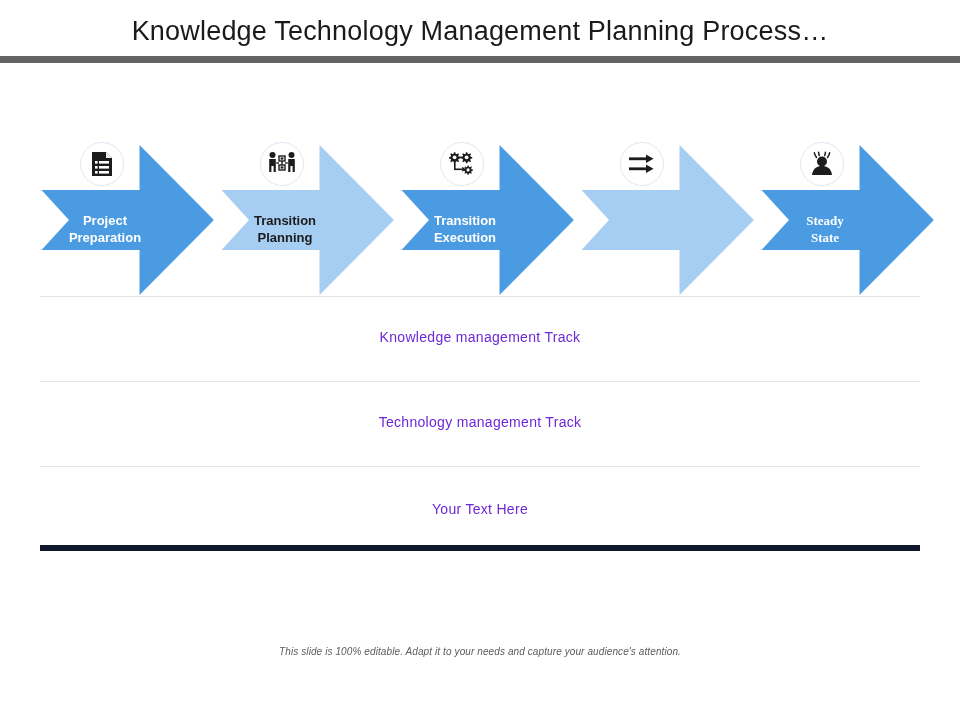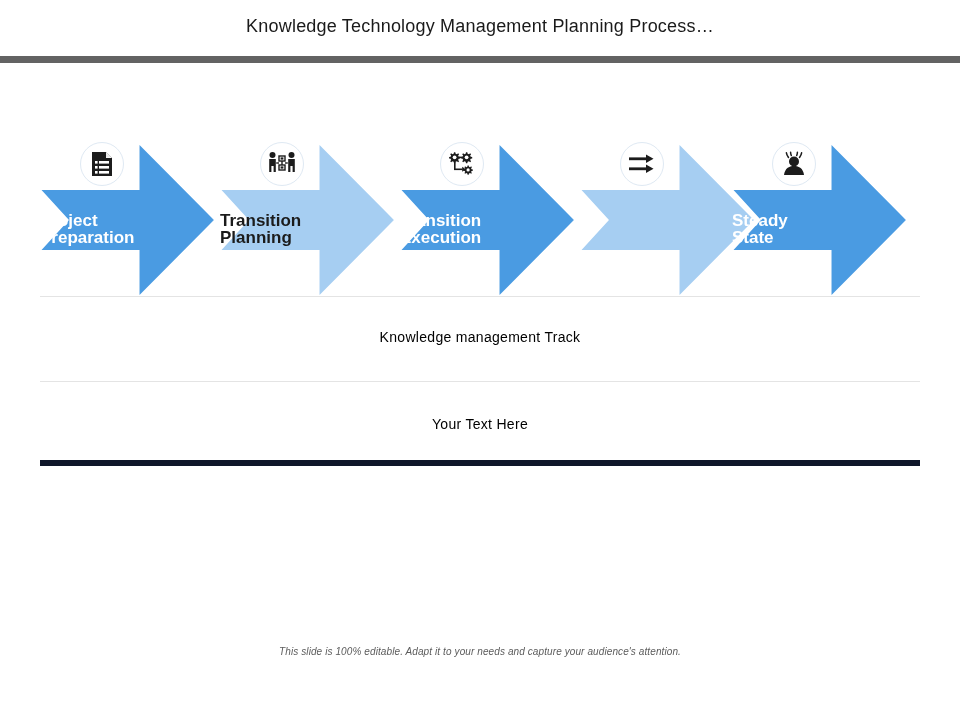--- a/index.html
+++ b/index.html
@@ -11,21 +11,21 @@
     overflow:hidden;
   }
 
   
   .title-wrap{
     position:absolute; left:0; top:0; width:960px; height:62px;
   }
   .title{
     position:absolute; left:0; top:16px; width:960px;
     text-align:center;
-    font-size:18px;
+    font-size:27px;
     font-weight:400;
     color:#1a1a1a;
     letter-spacing:0.2px;
     white-space:nowrap;
   }
   .title-rule{
     position:absolute; left:0; top:56px; width:960px; height:7px;
     background:#636363;
   }
 
@@ -83,21 +83,22 @@
     border-right:3px solid rgba(255,255,255,0.85);
     clip-path: polygon(0% 0%, 100% 50%, 0% 100%, 8% 100%, 92% 50%, 8% 0%);
     background:rgba(255,255,255,0.8);
   }
 
   .stage-label{
     position:absolute;
     left:22px;
     top:72px;
     width:130px;
-    font-size:17px;
+    text-align:center;
+    font-size:13px;
     font-weight:bold;
     line-height:17px;
     z-index:4;
     white-space:pre-line;
   }
   .stage-label.on-dark  { color:#ffffff; }
   .stage-label.on-light { color:#1b1b1b; }
 
   .icon-circle{
     position:absolute;
@@ -127,21 +128,21 @@
   }
   .track-row:last-child{
     border-bottom:6px solid #0f172a;
   }
   .track-text{
     position:absolute;
     left:0; right:0;
     top:32px;
     text-align:center;
     font-size:14px;
-    color:#000000;
+    color:#6d28d9;
     letter-spacing:0.3px;
   }
   .track-row.row-3 .track-text{ top:34px; }
 
   
   .footer{
     position:absolute;
     left:0; top:646px;
     width:960px;
     text-align:center;
@@ -242,21 +243,21 @@
         <g fill="#1c1c1c">
           <rect x="1" y="4.4" width="18" height="2.8"></rect>
           <path d="M18 1.6 l7.5 4.2-7.5 4.2Z"></path>
           <rect x="1" y="14.4" width="18" height="2.8"></rect>
           <path d="M18 11.6 l7.5 4.2-7.5 4.2Z"></path>
         </g>
       </svg>
     </div>
   </div>
 
-  <div class="stage" style="left:710px;">
+  <div class="stage" style="left:738px;font-family:Liberation Serif, serif;">
     <div class="arrow dark"></div>
     <div class="arrow-inner"></div>
     <div class="icon-circle">
       <svg width="28" height="26" viewBox="0 0 28 26" aria-hidden="true">
         <g fill="none" stroke="#1c1c1c" stroke-width="1.5" stroke-linecap="round">
           <path d="M8.5 6.5 C7.2 4.6 6.6 3.2 6.4 1.8"></path>
           <path d="M11.3 4.6 C10.8 3.2 10.6 2.2 10.6 1.2"></path>
           <path d="M19.5 6.5 C20.8 4.6 21.4 3.2 21.6 1.8"></path>
           <path d="M16.7 4.6 C17.2 3.2 17.4 2.2 17.4 1.2"></path>
         </g>
@@ -267,18 +268,21 @@
     <div class="stage-label on-dark">Steady
 State</div>
   </div>
 
 </div>
 
 <div class="tracks">
   <div class="track-row row-1">
     <div class="track-text">Knowledge management Track</div>
   </div>
+  <div class="track-row row-2">
+    <div class="track-text">Technology  management Track</div>
+  </div>
   <div class="track-row row-3">
     <div class="track-text">Your  Text Here</div>
   </div>
 </div>
 
 <div class="footer">This slide is 100% editable. Adapt it to your needs and capture your audience's attention.</div>
 
 </body></html>

